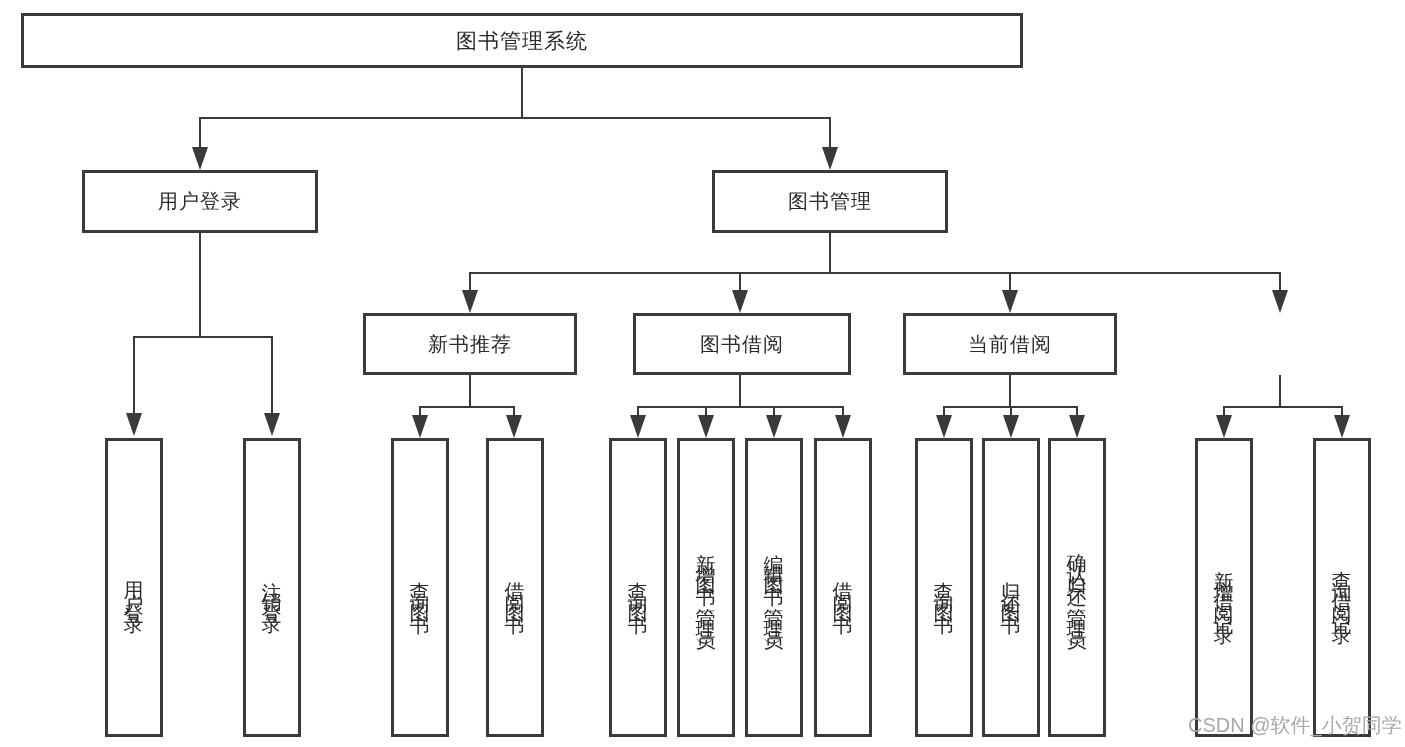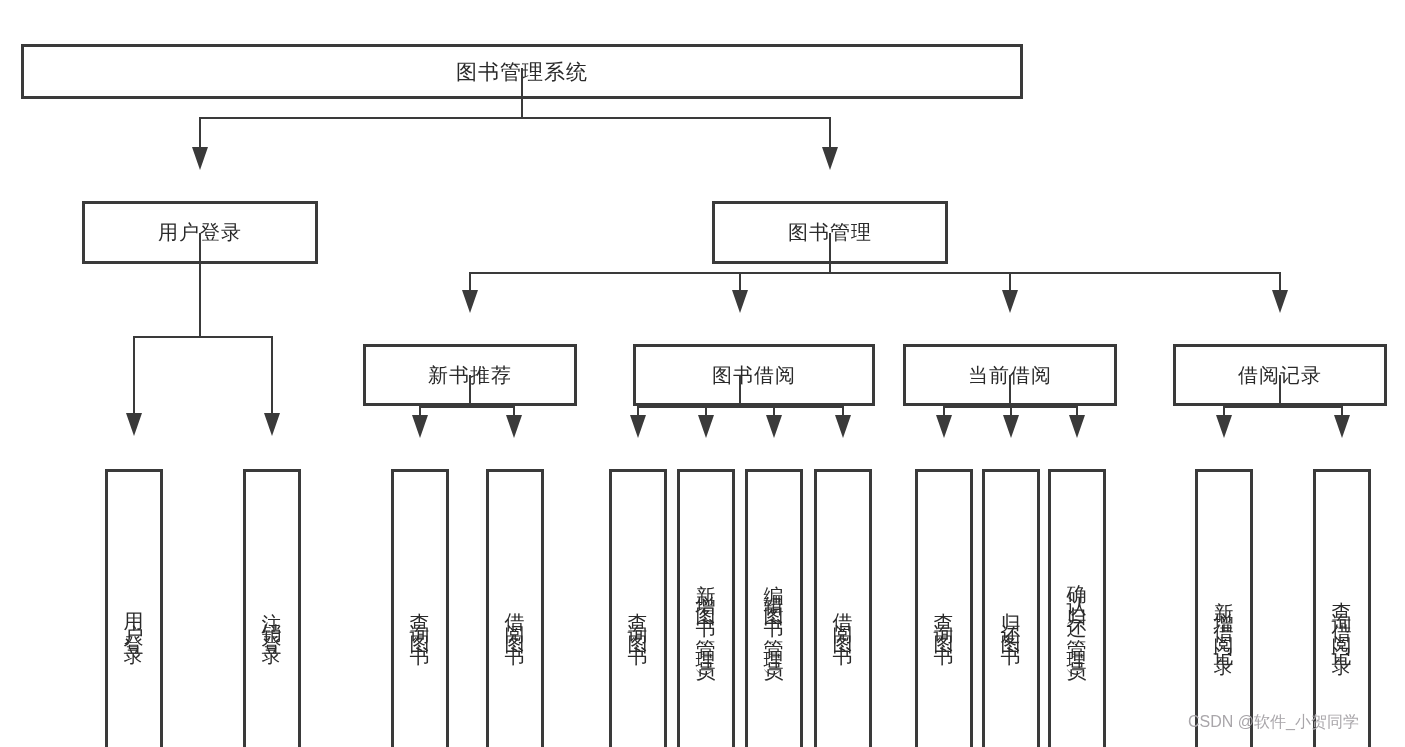--- a/index.html
+++ b/index.html
@@ -15,21 +15,21 @@
     background:var(--bg);
     font-family:"Liberation Sans","DejaVu Sans",sans-serif;
     color:var(--text);
     overflow:hidden;
   }
   .box{
     position:absolute;
     border:3px solid var(--line);
     background:#fff;
     box-sizing:border-box;
-    display:flex;align-items:center;justify-content:center;margin-top:31px;
+    display:flex;align-items:center;justify-content:center;
   }
   .hlabel{
     font-size:20px;
     letter-spacing:1px;
     white-space:nowrap;
   }
   .root-label{font-size:21px;}
   .vbox{
     width:58px;height:299px;
   }
@@ -44,21 +44,21 @@
   .line{position:absolute;background:var(--line);}
   .head{
     position:absolute;width:0;height:0;
     border-left:8px solid transparent;
     border-right:8px solid transparent;
     border-top:23px solid var(--line);
   }
   .watermark{
     position:absolute;
     left:1188px;top:712px;
-    font-size:16px;
+    font-size:20px;
     color:var(--wm);
     white-space:nowrap;
   }
 </style>
 </head>
 <body>
 
 <div id="stage">
 
   <div class="box" style="left:21px;top:13px;width:1002px;height:55px;">
@@ -68,28 +68,25 @@
   <div class="box" style="left:82px;top:170px;width:236px;height:63px;">
     <span class="hlabel">用户登录</span>
   </div>
   <div class="box" style="left:363px;top:313px;width:214px;height:62px;">
     <span class="hlabel">新书推荐</span>
   </div>
 
   <div class="box" style="left:712px;top:170px;width:236px;height:63px;">
     <span class="hlabel">图书管理</span>
   </div>
-  <div class="box" style="left:633px;top:313px;width:242px;height:62px;">
+  <div class="box" style="left:633px;top:313px;width:218px;height:62px;">
     <span class="hlabel">图书借阅</span>
   </div>
   <div class="box" style="left:903px;top:313px;width:214px;height:62px;font-family:Liberation Mono, monospace;">
     <span class="hlabel">当前借阅</span>
-  </div>
-  <div class="box" style="left:1173px;top:313px;width:214px;height:62px;">
-    <span class="hlabel">借阅记录</span>
   </div>
 
   <div class="box vbox" style="left:105px;top:438px;">
     <span class="vlabel">用户登录</span>
   </div>
   <div class="box vbox" style="left:243px;top:438px;">
     <span class="vlabel">注销登录</span>
   </div>
 
   <div class="box vbox" style="left:391px;top:438px;">

